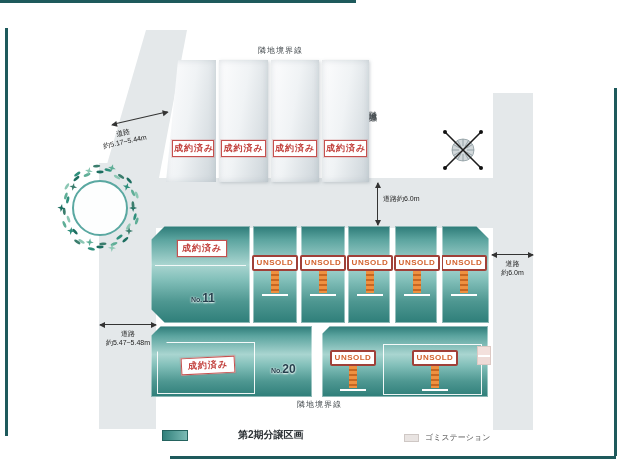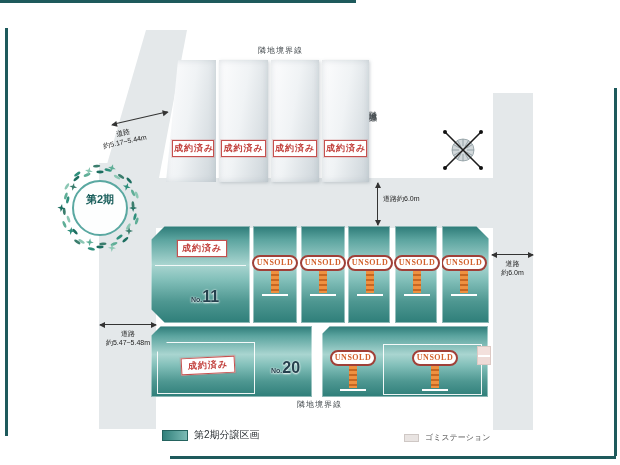--- a/index.html
+++ b/index.html
@@ -46,28 +46,28 @@
   .row-mid{top:226px;height:97px;}
   #lot-no11{left:151px;width:99px;clip-path:polygon(14px 0,100% 0,100% 100%,14px 100%,0 calc(100% - 14px),0 14px);}
   #ulot1{left:253px;width:44px;} #ulot2{left:301px;width:44px;} #ulot3{left:348px;width:42px;}
   #ulot4{left:395px;width:42px;}
   #ulot5{left:442px;width:47px;clip-path:polygon(0 0,calc(100% - 13px) 0,100% 13px,100% 100%,0 100%);}
   .inner-line{position:absolute;left:4px;right:4px;top:39px;border-top:1px solid rgba(255,255,255,.85);}
   #lot-no11 .stamp{left:26px;top:14px;width:46px;}
 
   .lot-num{position:absolute;color:#26414e;font-weight:bold;white-space:nowrap;
            text-shadow:0 0 2px #fff,0 1px 2px rgba(255,255,255,.9);}
-  .lot-num .pfx{font-size:7px;} .lot-num .num{font-size:16px;}
+  .lot-num .pfx{font-size:7px;} .lot-num .num{font-size:12px;}
   #lot-no11 .lot-num{left:40px;top:62px;}
   #no13-label{left:120px;top:33px;}
 
   
   .unsold-wrap{position:absolute;display:flex;flex-direction:column;align-items:center;width:46px;}
-  .unsold-sign{background:#fff;border:2px solid #a04038;border-radius:8px;color:#d2622d;
-               font-weight:bold;font-size:8px;line-height:1;padding:2px 3px;letter-spacing:.5px;font-family:Liberation Serif, serif;}
+  .unsold-sign{background:#fff;border:2px solid #a04038;border-radius:2px;color:#d2622d;
+               font-weight:bold;font-size:8px;line-height:1;padding:2px 3px;letter-spacing:.5px;}
   .unsold-post{width:8px;height:22px;background:repeating-linear-gradient(180deg,#ef9140 0 3px,#c76722 3px 5px);}
   .unsold-base{width:26px;height:2px;background:#fff;margin-top:1px;}
   .row-mid .unsold-wrap{left:-1px;top:29px;}
 
   
   #band-left{left:151px;top:326px;width:161px;height:71px;clip-path:polygon(10px 0,100% 0,100% 100%,0 100%,0 10px);}
   #band-right{left:322px;top:326px;width:166px;height:71px;clip-path:polygon(8px 0,100% 0,100% 100%,0 100%,0 8px);}
   .inner-rect{position:absolute;border:1px solid rgba(255,255,255,.92);}
   #inner-sold{left:6px;top:16px;width:96px;height:50px;clip-path:polygon(10px 0,100% 0,100% 100%,0 100%,0 10px);}
   #inner-sold .stamp{left:23px;top:14px;width:50px;transform:rotate(-3deg);}
@@ -110,21 +110,21 @@
   #badge-text{position:absolute;left:0;right:0;top:32px;text-align:center;color:#1a5f5c;
               font-weight:bold;font-size:11px;line-height:1.3;}
 
   
   #compass{position:absolute;left:440px;top:127px;width:46px;height:46px;}
 
   
   .legend-item{position:absolute;display:flex;align-items:center;gap:6px;}
   #legend-phase{left:162px;top:428px;}
   #legend-phase .sw{width:26px;height:11px;background:linear-gradient(90deg,#2e7e79,#7fbdb7);box-shadow:inset 0 0 0 1px #24635f;}
-  #legend-phase .lg-lbl{font-size:10px;font-weight:normal;color:#2a2f33;}
+  #legend-phase .lg-lbl{font-size:10px;font-weight:bold;color:#2a2f33;margin-left:44px;}
   #legend-trash{left:404px;top:432px;}
   #legend-trash .sw{width:15px;height:8px;background:#e9e4e2;box-shadow:inset 0 0 0 1px #cfc8c5;}
   #legend-trash .lg-lbl{font-size:8px;color:#555;}
 </style>
 </head>
 <body>
 
 <div class="canvas">
 
   <div class="frame" id="frame-top"></div>
@@ -285,21 +285,20 @@
           <ellipse cx="63.06336472906814" cy="17.145441796068084" rx="3.6" ry="1.4" transform="rotate(391.0107045659158 63.06336472906814 17.145441796068084)" fill="#8cc7b4"></ellipse>
           <ellipse cx="67.08973485225393" cy="16.448337219377045" rx="3.6" ry="1.4" transform="rotate(396 67.08973485225393 16.448337219377045)" fill="#3b7d6d"></ellipse>
           <ellipse cx="75.16671383188661" cy="20.4514433611526" rx="3.6" ry="1.4" transform="rotate(409.0107045659158 75.16671383188661 20.4514433611526)" fill="#1d6e60"></ellipse>
           <path d="M0,-4 L1,-1 L4,0 L1,1 L0,4 L-1,1 L-4,0 L-1,-1 Z" transform="translate(72.79464285369826,26.83973091747096) rotate(828)" fill="#2f8f7c"></path>
           <ellipse cx="79.03033281496373" cy="32.76819339091788" rx="3.6" ry="1.4" transform="rotate(427.0107045659158 79.03033281496373 32.76819339091788)" fill="#5fae97"></ellipse>
           <ellipse cx="82.74882378964473" cy="35.021286236252195" rx="3.6" ry="1.4" transform="rotate(432 82.74882378964473 35.021286236252195)" fill="#8cc7b4"></ellipse>
           <ellipse cx="78.99450712787272" cy="44.86909359894016" rx="3.6" ry="1.4" transform="rotate(445.01070456591583 78.99450712787272 44.86909359894016)" fill="#3b7d6d"></ellipse>
         </g>
     </svg>
     <div id="badge-text">
-      <div>第2期</div>
     </div>
   </div>
 
   <svg id="compass" viewBox="0 0 46 46">
     <circle cx="23" cy="23" r="11" fill="#d3d9dc" stroke="#8b9aa0" stroke-width="0.8"></circle>
     <g id="compass-spokes" stroke="#7d8c92" stroke-width="0.7">
         <line x1="27" y1="23" x2="34" y2="23"></line>
         <line x1="26.464101615137753" y1="25" x2="32.52627944162883" y2="28.5"></line>
         <line x1="25" y1="26.464101615137753" x2="28.5" y2="32.52627944162882"></line>
         <line x1="23" y1="27" x2="23" y2="34"></line>

